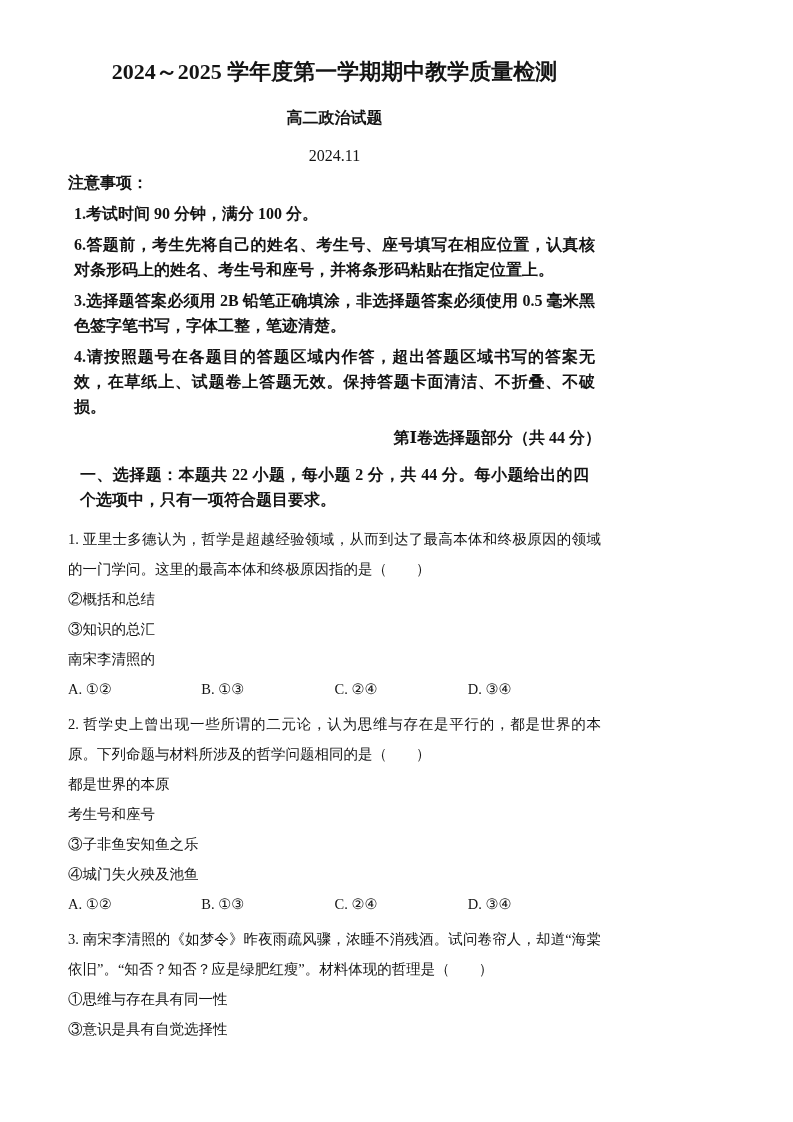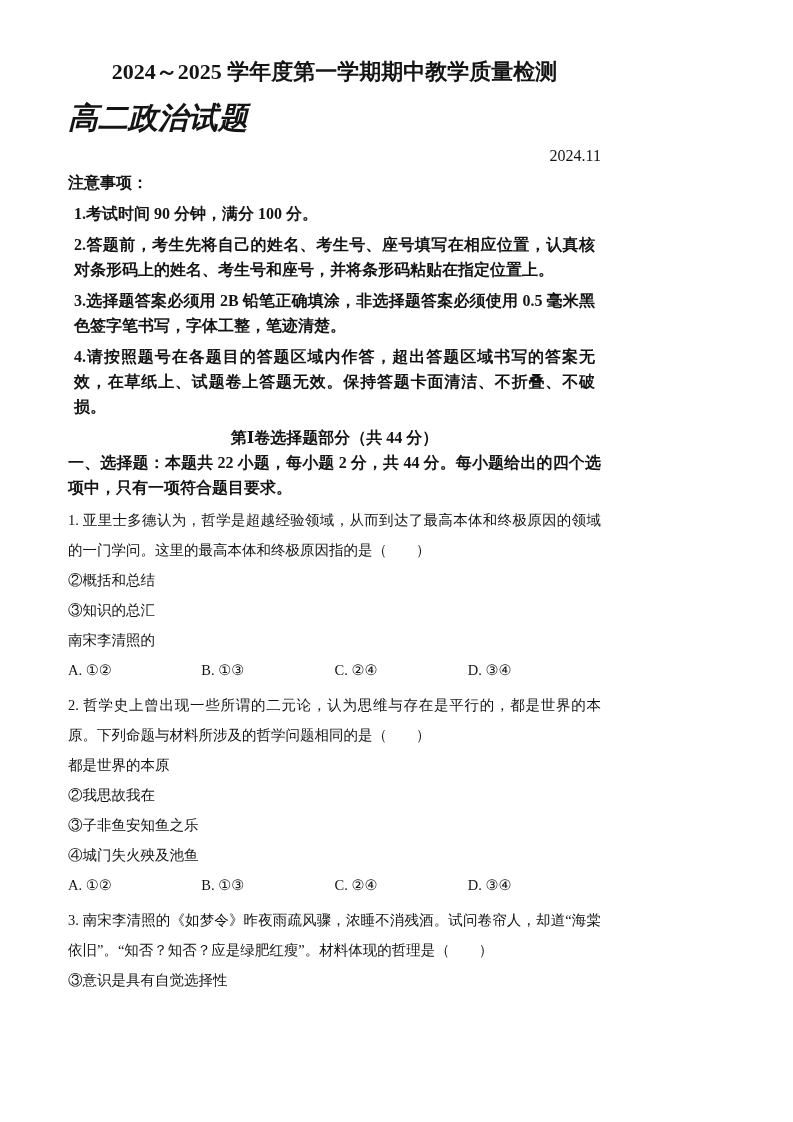--- a/index.html
+++ b/index.html
@@ -22,58 +22,57 @@
     background: #ffffff;
   }
   .exam-title {
     font-size: 22px;
     font-weight: bold;
     text-align: center;
     line-height: 28px;
     margin: 10px 0 0 0;
   }
   .exam-subtitle {
-    font-size: 30px;
+    font-size: 16px;
     font-weight: bold;
-    text-align: left;
+    text-align: center;
     line-height: 28px;
     margin: 18px 0 0 0;
-    font-style: italic;
   }
   .exam-date {
     font-size: 16px;
-    text-align: right;
+    text-align: center;
     line-height: 22px;
     margin-top: 13px;
   }
   .notice-heading {
     font-size: 16px;
     font-weight: bold;
     line-height: 25px;
     margin: 3px 0 0 0;
   }
   .notice-item {
     font-size: 16px;
     font-weight: bold;
     line-height: 25px;
     margin: 6px;
     text-align: justify;
   }
   .section-heading {
     font-size: 16px;
     font-weight: bold;
-    text-align: center;
+    text-align: right;
     line-height: 25px;
     margin: 0;
   }
   .section-intro {
     font-size: 16px;
     font-weight: bold;
     line-height: 25px;
-    margin: 0;
+    margin: 12px;
     text-align: justify;
   }
   .question {
     margin-top: 5px;
     font-size: 14.5px;
   }
   .question-stem {
     line-height: 30px;
     margin: 0;
     text-align: justify;
@@ -95,21 +94,21 @@
 
 <div class="page">
 
   <h1 class="exam-title">2024～2025 学年度第一学期期中教学质量检测</h1>
   <h2 class="exam-subtitle">高二政治试题</h2>
   <div class="exam-date">2024.11</div>
 
   <div>
     <p class="notice-heading">注意事项：</p>
     <p class="notice-item">1.考试时间 90 分钟，满分 100 分。</p>
-    <p class="notice-item">2.答题前，考生先将自己的姓名、考生号、座号填写在相应位置，认真核对条形码上的姓名、考生号和座号，并将条形码粘贴在指定位置上。</p>
+    <p class="notice-item">6.答题前，考生先将自己的姓名、考生号、座号填写在相应位置，认真核对条形码上的姓名、考生号和座号，并将条形码粘贴在指定位置上。</p>
     <p class="notice-item">3.选择题答案必须用 2B 铅笔正确填涂，非选择题答案必须使用 0.5 毫米黑色签字笔书写，字体工整，笔迹清楚。</p>
     <p class="notice-item">4.请按照题号在各题目的答题区域内作答，超出答题区域书写的答案无效，在草纸上、试题卷上答题无效。保持答题卡面清洁、不折叠、不破损。</p>
   </div>
 
   <p class="section-heading">第Ⅰ卷选择题部分（共 44 分）</p>
   <p class="section-intro">一、选择题：本题共 22 小题，每小题 2 分，共 44 分。每小题给出的四个选项中，只有一项符合题目要求。</p>
 
   <div class="question">
     <p class="question-stem">1. 亚里士多德认为，哲学是超越经验领域，从而到达了最高本体和终极原因的领域的一门学问。这里的最高本体和终极原因指的是（　　）</p>
     <p class="option-item">②概括和总结</p>
@@ -119,29 +118,30 @@
       <span>A. ①②</span>
       <span>B. ①③</span>
       <span>C. ②④</span>
       <span>D. ③④</span>
     </div>
   </div>
 
   <div class="question">
     <p class="question-stem">2. 哲学史上曾出现一些所谓的二元论，认为思维与存在是平行的，都是世界的本原。下列命题与材料所涉及的哲学问题相同的是（　　）</p>
     <p class="option-item">都是世界的本原</p>
-    <p class="option-item">②我思故我在</p>
+    <p class="option-item">考生号和座号</p>
     <p class="option-item">③子非鱼安知鱼之乐</p>
     <p class="option-item">④城门失火殃及池鱼</p>
     <div class="choices-row">
       <span>A. ①②</span>
       <span>B. ①③</span>
       <span>C. ②④</span>
       <span>D. ③④</span>
     </div>
   </div>
 
   <div class="question">
     <p class="question-stem">3. 南宋李清照的《如梦令》昨夜雨疏风骤，浓睡不消残酒。试问卷帘人，却道“海棠依旧”。“知否？知否？应是绿肥红瘦”。材料体现的哲理是（　　）</p>
+    <p class="option-item">①思维与存在具有同一性</p>
     <p class="option-item">③意识是具有自觉选择性</p>
   </div>
 
 </div>
 
 </body></html>

